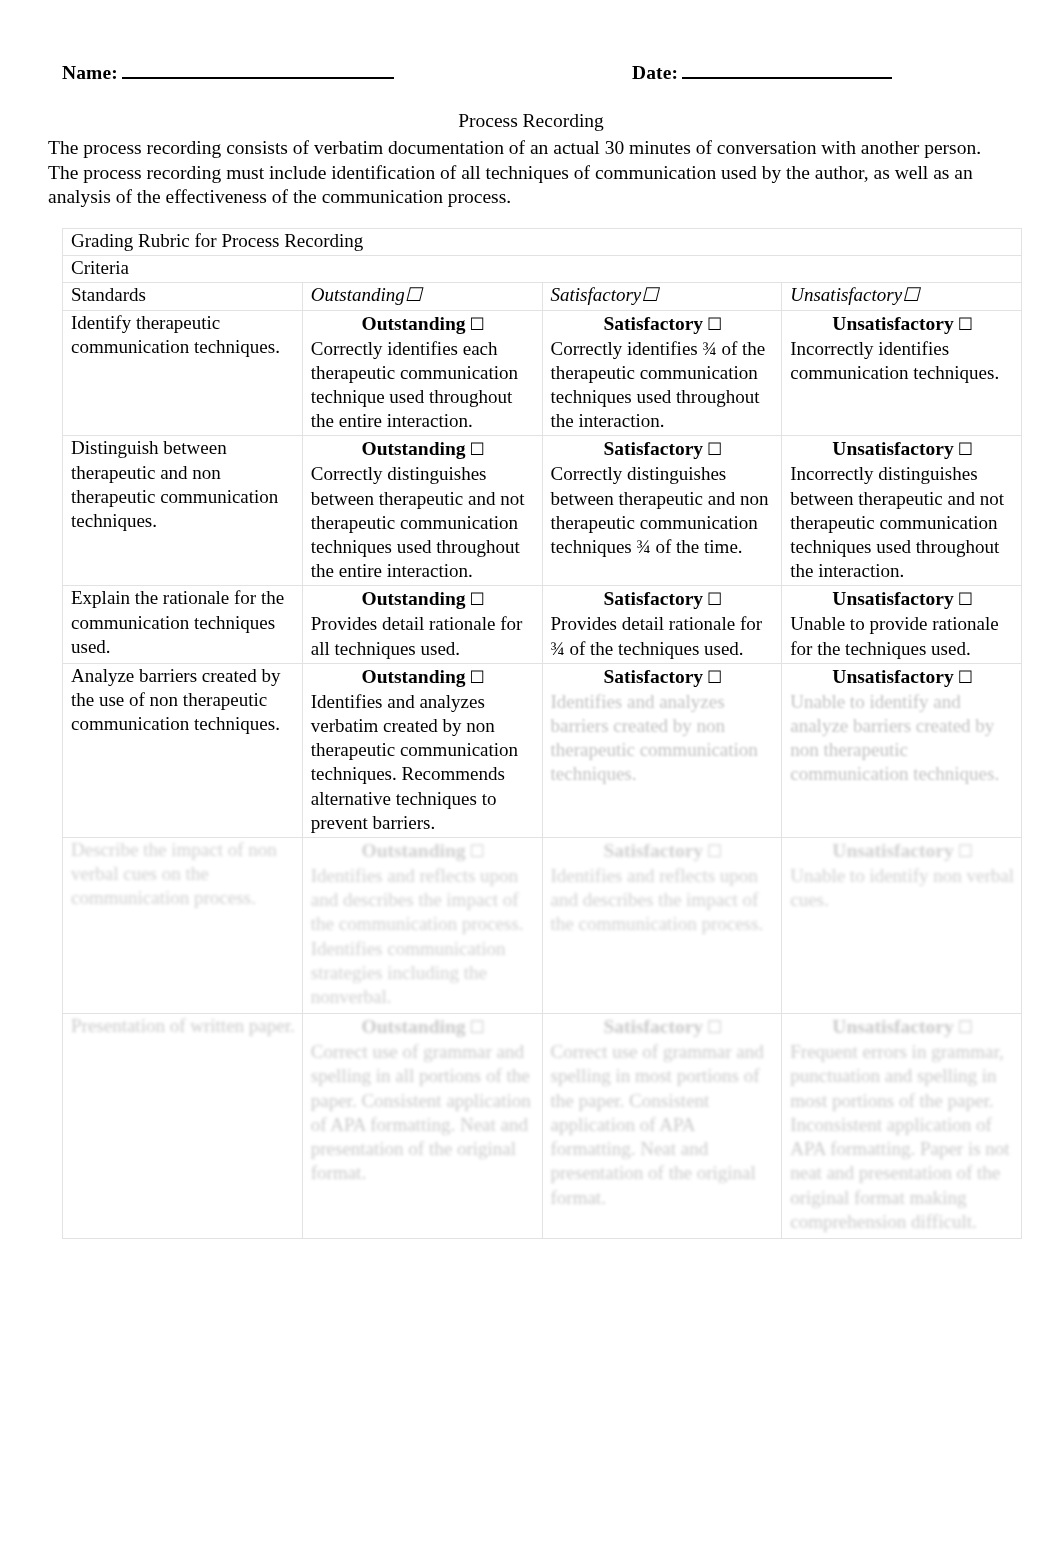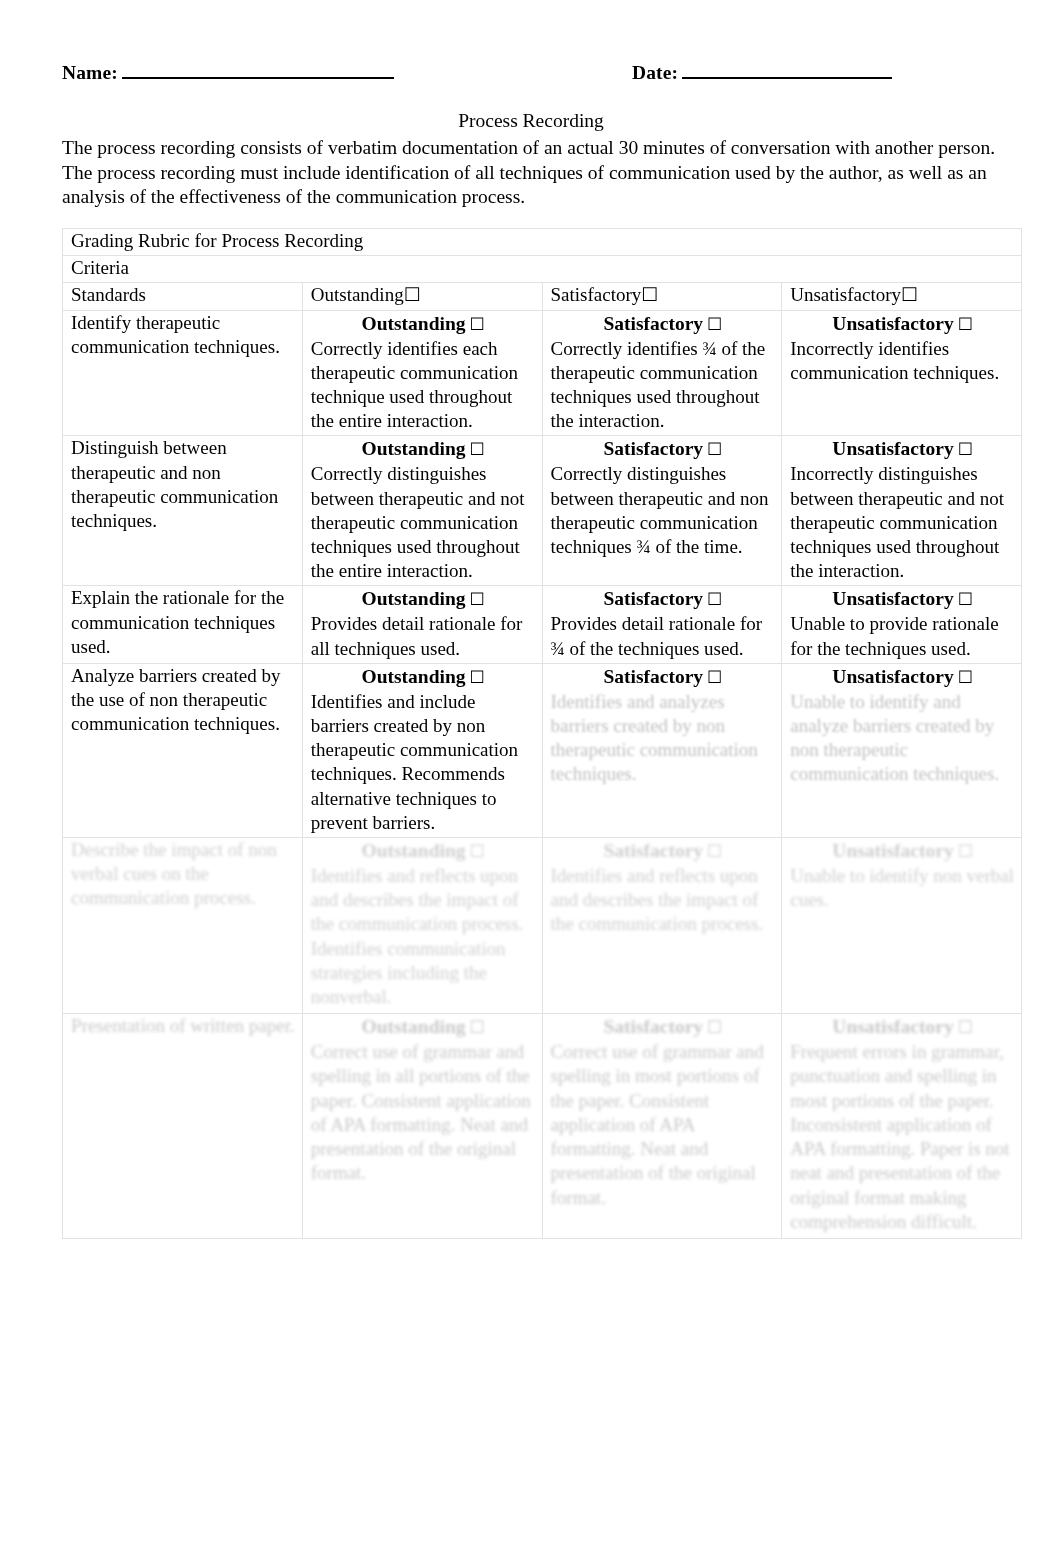--- a/index.html
+++ b/index.html
@@ -50,21 +50,21 @@
     position: absolute;
     left: 0;
     top: 110px;
     width: 1062px;
     text-align: center;
     font-size: 19.5px;
     font-weight: normal;
   }
   .intro {
     position: absolute;
-    left: 62px;
+    left: 48px;
     top: 136px;
     width: 944px;
     font-size: 19.5px;
     line-height: 24.6px;
     text-align: left;
   }
 
   
   .rubric {
     position: absolute;
@@ -99,21 +99,21 @@
     border-top-color: transparent;
     text-align: center;
     font-weight: bold;
     font-size: 19.5px;
     line-height: 25px;
     padding-top: 0;
     padding-bottom: 1px;
   }
 
   .col-standards { width: 196px; }
-  .col-rating    { width: 254px; }
+  .col-rating    { width: 254px; font-style: italic; }
 
   .colhead {
     text-align: center;
     font-weight: bold;
     font-size: 19.5px;
     padding-top: 1px;
     padding-bottom: 1px;
     border-bottom-color: transparent;
   }
 
@@ -233,21 +233,21 @@
           <span class="cell-text">Unable to provide rationale for the techniques used.</span>
         </td>
       </tr>
 
       <tr>
         <td class="std-cell">
           <span class="cell-text">Analyze barriers created by the use of non therapeutic communication techniques.</span>
         </td>
         <td>
           <span class="rating-label"><span>Outstanding</span><span class="box">☐</span></span>
-          <span class="cell-text">Identifies and include barriers created by non therapeutic communication techniques.  Recommends alternative techniques to prevent barriers.</span>
+          <span class="cell-text">Identifies and analyzes verbatim created by non therapeutic communication techniques.  Recommends alternative techniques to prevent barriers.</span>
         </td>
         <td>
           <span class="rating-label"><span>Satisfactory</span><span class="box">☐</span></span>
           <span class="cell-text faded-1">Identifies and analyzes barriers created by non therapeutic communication techniques.</span>
         </td>
         <td>
           <span class="rating-label"><span>Unsatisfactory</span><span class="box">☐</span></span>
           <span class="cell-text faded-1">Unable to identify and analyze barriers created by non therapeutic communication techniques.</span>
         </td>
       </tr>

